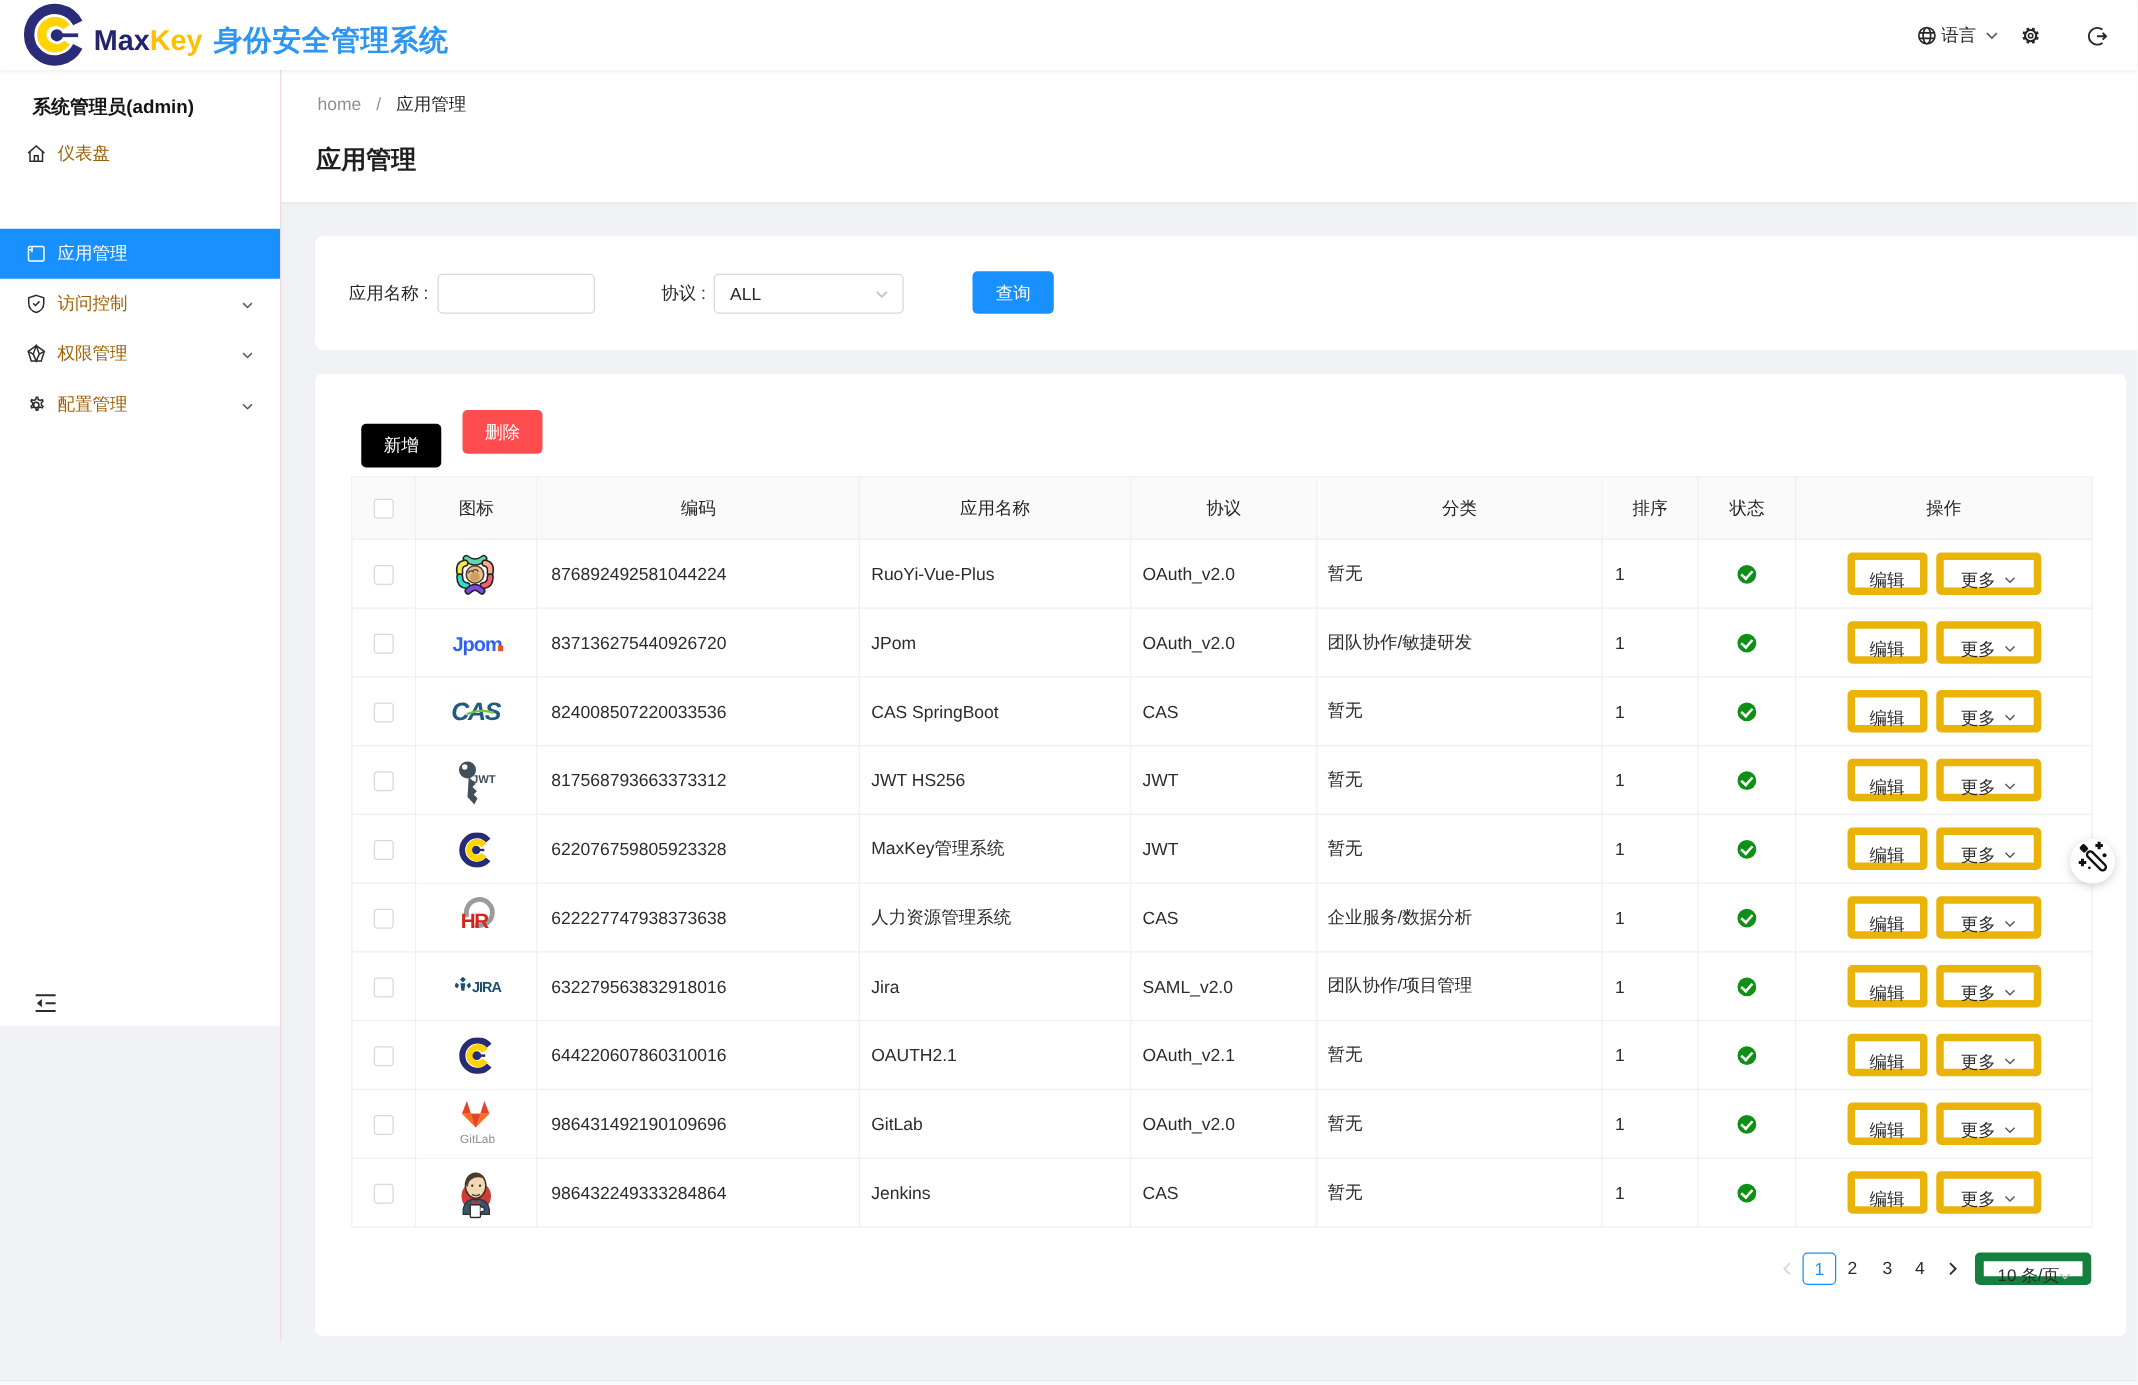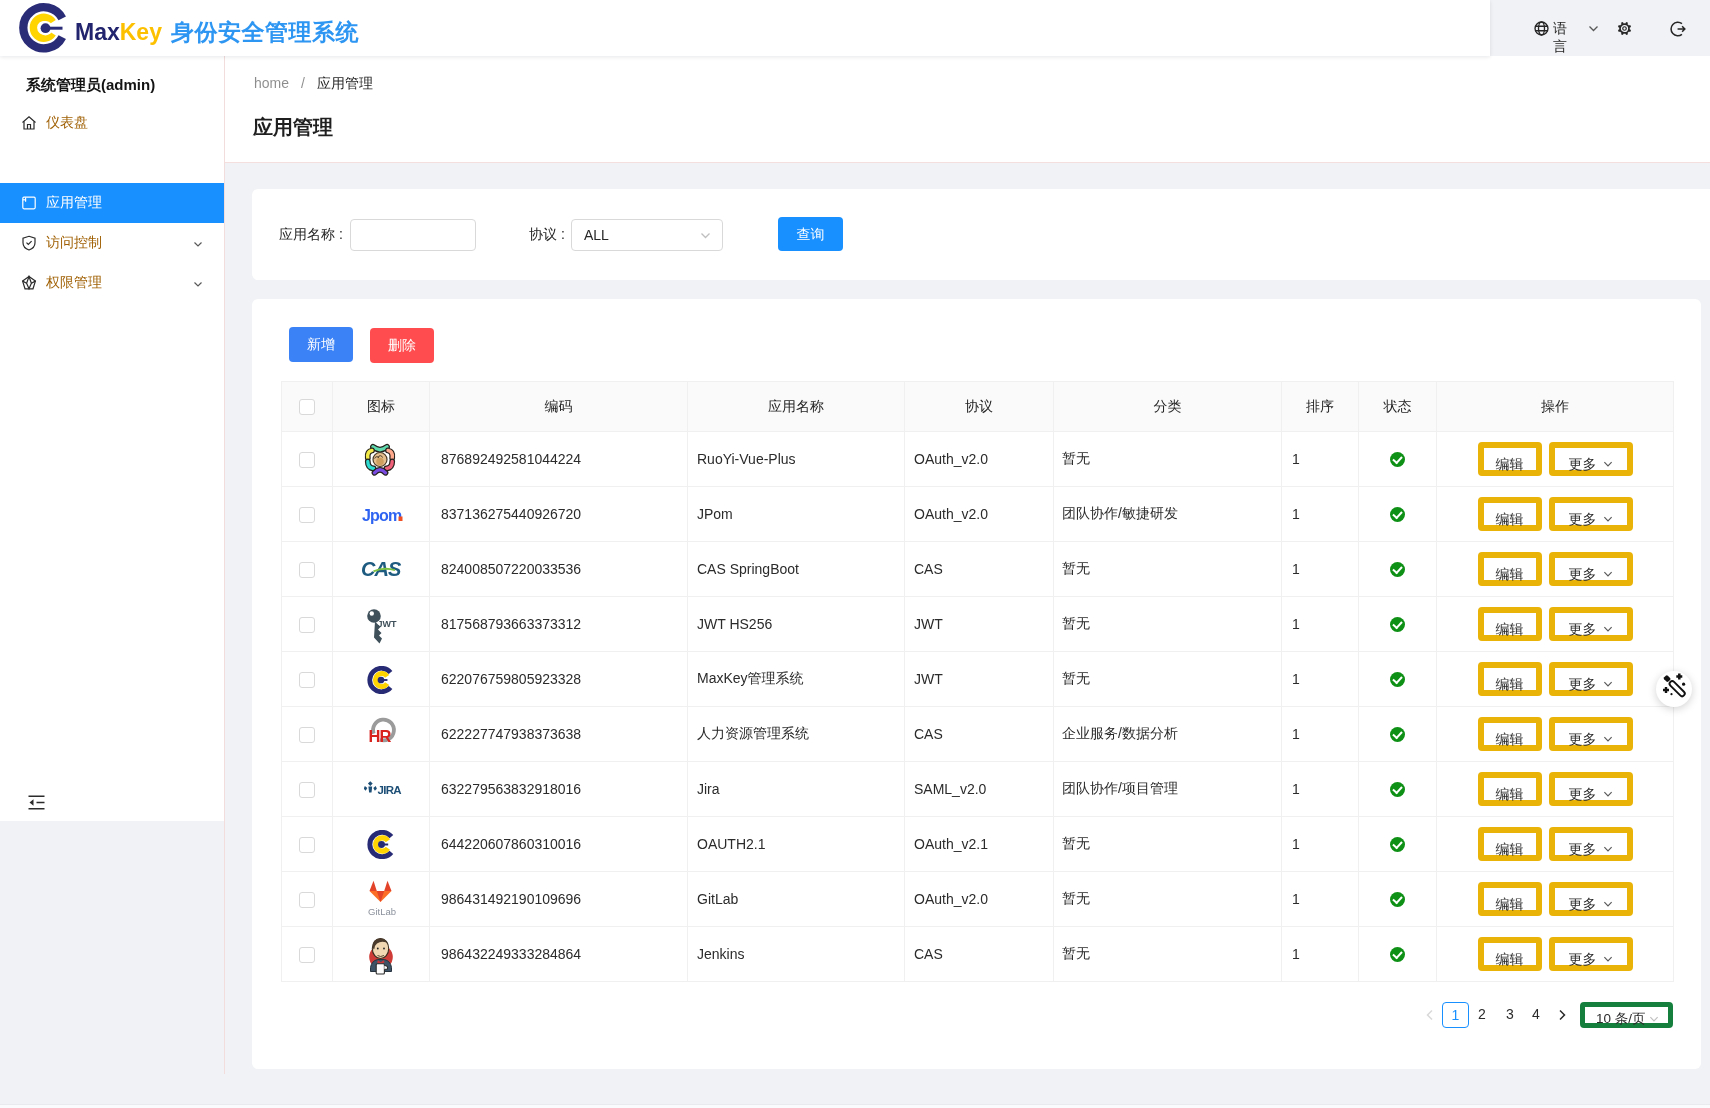--- a/index.html
+++ b/index.html
@@ -1,19 +1,19 @@
 <!DOCTYPE html>
 <html><head><meta charset="utf-8">
 <style>
 *{margin:0;padding:0;box-sizing:border-box}
 html,body{width:1710px;height:1108px}
 body{position:relative;overflow:hidden;background:#f0f2f5;font-family:"Liberation Sans",sans-serif;color:#262626;font-size:14px}
 .abs{position:absolute}
 
-#hdr{position:absolute;left:0;top:0;width:1490px;height:56px;background:#fff;z-index:30;box-shadow:0 1px 4px rgba(0,21,41,.10)}
+#hdr{position:absolute;left:0;top:0;width:1710px;height:56px;background:#fff;z-index:30;box-shadow:0 1px 4px rgba(0,21,41,.10)}
 #hdr .brand{position:absolute;left:75px;top:17px;font-size:23px;font-weight:bold;letter-spacing:0;white-space:nowrap}
 #hdr .brand .mx{color:#23246e}
 #hdr .brand .ky{color:#fdc000}
 #hdr .brand .cn{color:#2d95f2;margin-left:9px;letter-spacing:0.5px}
 
 #side{position:absolute;left:0;top:56px;width:224px;height:765px;background:#fff;z-index:20}
 #side .admin{position:absolute;left:26px;top:20px;font-size:15px;font-weight:bold;color:#141414}
 .mitem{position:absolute;left:0;width:224px;height:40px;color:#a16207}
 .mitem .mico{position:absolute;left:21px;top:12px;width:16px;height:16px}
 .mitem .mtxt{position:absolute;left:46px;top:11px;font-size:14px}
@@ -30,39 +30,39 @@
 #ptitle{position:absolute;left:253px;top:114px;font-size:20px;font-weight:600;color:#1f1f1f;z-index:7}
 
 .card{position:absolute;background:#fff;border-radius:6px}
 #card1{left:252px;top:189px;width:1686px;height:91px}
 #card2{left:252px;top:299px;width:1449px;height:770px}
 .flabel{position:absolute;top:24px;height:42px;line-height:42px;font-size:14px;color:#262626}
 .finput{position:absolute;top:30px;height:32px;background:#fff;border:1px solid #d9d9d9;border-radius:4px}
 #qbtn{position:absolute;left:526px;top:28px;width:65px;height:34px;background:#1890ff;border-radius:4px;color:#fff;text-align:center;line-height:34px;font-size:14px}
 
 .btn{position:absolute;height:35px;border-radius:4px;color:#fff;text-align:center;line-height:35px;font-size:14px}
-#addbtn{left:37px;top:28px;width:64px;background:#3b82f6}
+#addbtn{left:37px;top:40px;width:64px;background:#000000}
 #delbtn{left:118px;top:29px;width:64px;background:#ff4d4f}
 
 #tbl{position:absolute;left:29px;top:82px;border-collapse:collapse;table-layout:fixed}
 #tbl th,#tbl td{border:1px solid #f0f0f0;font-size:14px;padding:0;overflow:hidden}
 #tbl th{background:#fafafa;font-weight:500;text-align:center;height:50px;color:#252525}
 #tbl td{height:55px;background:#fff;color:#2b2b2b}
 #tbl td.tc{text-align:center}
 #tbl td .pl{padding-left:12px;display:block}
 .okdot{display:inline-block;width:15px;height:15px;border-radius:50%;background:#0d9015;position:relative;vertical-align:middle}
 .okdot:after{content:"";position:absolute;left:3.4px;top:3.6px;width:7px;height:4px;border-left:2px solid #fff;border-bottom:2px solid #fff;transform:rotate(-48deg)}
 .opbtn{display:inline-block;height:34px;line-height:32px;border:6px solid #eab308;border-radius:4px;background:#fff;color:#2b2b2b;text-align:center;vertical-align:middle}
 .icoCell{position:relative;height:55px}
 
 #pager{position:absolute;left:0;top:703px;width:1449px;height:26px;z-index:2}
 #pager .pi{position:absolute;top:0;height:26px;line-height:24px;text-align:center;font-size:14px;color:#2b2b2b}
 #pager .num{width:26px}
 #pager .cur{width:27px;border:1px solid #1890ff;border-radius:4px;color:#1890ff;background:#fff}
-#pager .sel{width:93px;border:5px solid #15803d;border-radius:4px;background:#fff;text-align:left;padding-left:11px;font-size:13.5px}
+#pager .sel{width:93px;border:7px solid #15803d;border-radius:4px;background:#fff;text-align:left;padding-left:11px;font-size:13.5px}
 
 #fab{position:absolute;left:1656px;top:671px;width:36px;height:36px;border-radius:50%;background:#fff;box-shadow:0 2px 8px rgba(0,0,0,.18);z-index:40}
 #footline{position:absolute;left:0;top:1104px;width:1710px;height:4px;background:#fafbfd;border-top:1px solid #e9eaee;z-index:3}
 .ck{display:inline-block;width:16px;height:16px;border:1px solid #d9d9d9;border-radius:3px;background:#fff;vertical-align:middle}
 </style></head>
 <body>
 <div id="tband"></div>
 <div id="hline"></div>
 <div id="vline"></div>
 <div id="crumb"><span class="g">home</span><span class="s">/</span><span>应用管理</span></div>
@@ -140,20 +140,30 @@
     <svg class="mico" viewBox="0 0 16 16" fill="none" stroke="#2b2b2b" stroke-width="1.2">
         <path d="M8 1.5 L14.4 6.1 L12 13.8 H4 L1.6 6.1 Z"></path>
         <path d="M8 1.5 L5.6 8.3 L8 13.8 L10.4 8.3 Z"></path>
         <path d="M1.6 6.1 L5.6 8.3 M14.4 6.1 L10.4 8.3"></path>
       </svg>
     <span class="mtxt">权限管理</span>
     <svg class="chev" viewBox="0 0 12 12" fill="none" stroke="#595959" stroke-width="1.2">
         <path d="M2.5 4.5 L6 8 L9.5 4.5"></path>
       </svg>
   </div>
+  <div class="mitem" style="top:248px">
+    <svg class="mico" viewBox="0 0 24 24" fill="none" stroke="#2b2b2b" stroke-width="1.8">
+        <circle cx="12" cy="12" r="3.2"></circle>
+        <path d="M12 2.6 l1.8 0 l.5 2.7 a7.2 7.2 0 0 1 2.3 1.3 l2.6-.9 l.9 1.6 l-2 1.9 a7.2 7.2 0 0 1 0 2.6 l2 1.9 l-.9 1.6 l-2.6-.9 a7.2 7.2 0 0 1-2.3 1.3 l-.5 2.7 l-1.8 0 l-.5-2.7 a7.2 7.2 0 0 1-2.3-1.3 l-2.6.9 l-.9-1.6 l2-1.9 a7.2 7.2 0 0 1 0-2.6 l-2-1.9 l.9-1.6 l2.6.9 a7.2 7.2 0 0 1 2.3-1.3 z"></path>
+      </svg>
+    <span class="mtxt">配置管理</span>
+    <svg class="chev" viewBox="0 0 12 12" fill="none" stroke="#595959" stroke-width="1.2">
+        <path d="M2.5 4.5 L6 8 L9.5 4.5"></path>
+      </svg>
+  </div>
   <svg class="abs" style="left:28px;top:739px" width="17" height="15" viewBox="0 0 17 15" fill="none" stroke="#2b2b2b" stroke-width="1.6">
       <path d="M0.5 1.2 H16.5 M8.5 7.5 H16.5 M0.5 13.8 H16.5"></path>
       <path d="M5.5 4.2 L1.5 7.5 L5.5 10.8 Z" fill="#2b2b2b" stroke="none"></path>
     </svg>
 </aside>
 
 <div class="card" id="card1">
   <div class="flabel" style="left:27px;width:64px">应用名称 :</div>
   <div class="finput" style="left:98px;width:126px"></div>
   <div class="flabel" style="left:277px;width:36px">协议 :</div>

